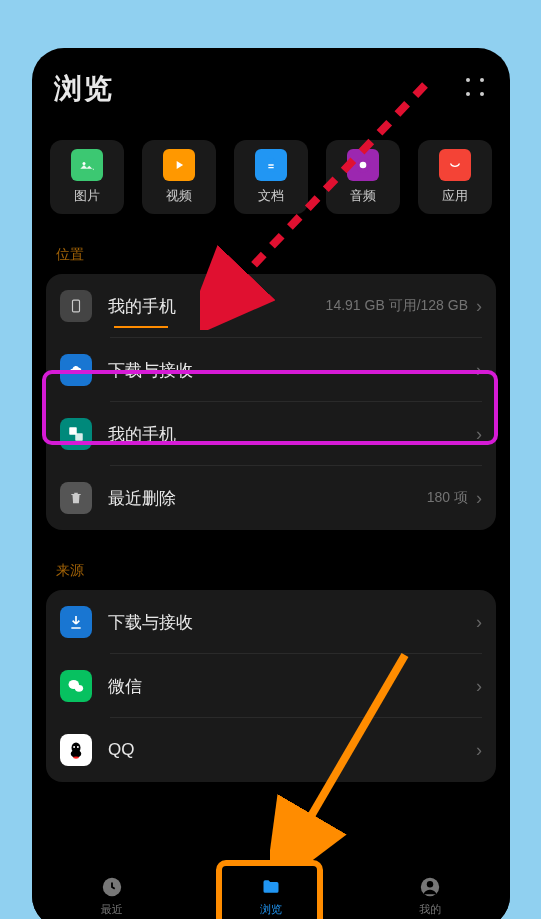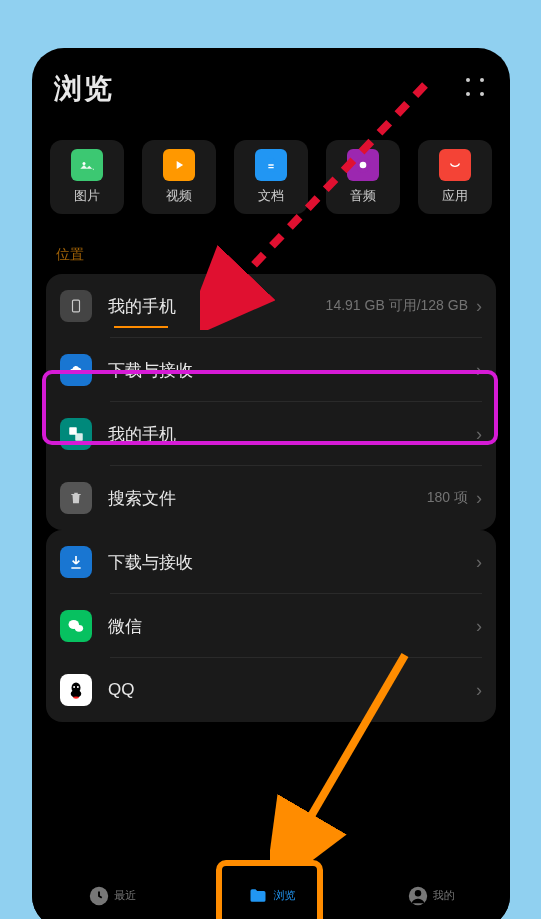--- a/index.html
+++ b/index.html
@@ -181,21 +181,21 @@
       left: 0;
       right: 0;
       height: 65px;
       background: #000;
       display: flex;
       justify-content: space-around;
       align-items: center;
     }
     .nav-item {
       display: flex;
-      flex-direction: row;
+      flex-direction: column;
       align-items: center;
       gap: 3px;
     }
     .nav-icon { width: 24px; height: 24px; display:flex; align-items:center; justify-content:center; }
     .nav-label { font-size: 11px; }
     .nav-inactive .nav-label { color: #777; }
     .nav-active .nav-label { color: #2196f3; }
     .orange-nav-box {
       position: absolute;
       left: 184px;
@@ -337,26 +337,27 @@
         </div>
         <span class="item-label">我的手机</span>
         <span class="chevron">›</span>
       </div>
       <div class="list-item">
         <div class="item-icon icon-trash">
           <svg width="14" height="16" viewBox="0 0 24 24" fill="#ccc">
               <path d="M6 7h12l-1 14H7zM4 5h16v2H4zM9 3h6v2H9z"></path>
             </svg>
         </div>
-        <span class="item-label">搜索文件</span>
+        <span class="item-label">最近删除</span>
         <span class="item-meta">180 项</span>
         <span class="chevron">›</span>
       </div>
     </div>
 
+    <div class="section-label">来源</div>
 
     <div class="list-container">
       <div class="list-item">
         <div class="item-icon icon-download">
           <svg width="16" height="16" viewBox="0 0 24 24" fill="#fff">
               <path d="M12 3v12m0 0l-5-5m5 5l5-5M5 21h14" stroke="#fff" stroke-width="2.5" fill="none"></path>
             </svg>
         </div>
         <span class="item-label">下载与接收</span>
         <span class="chevron">›</span>

